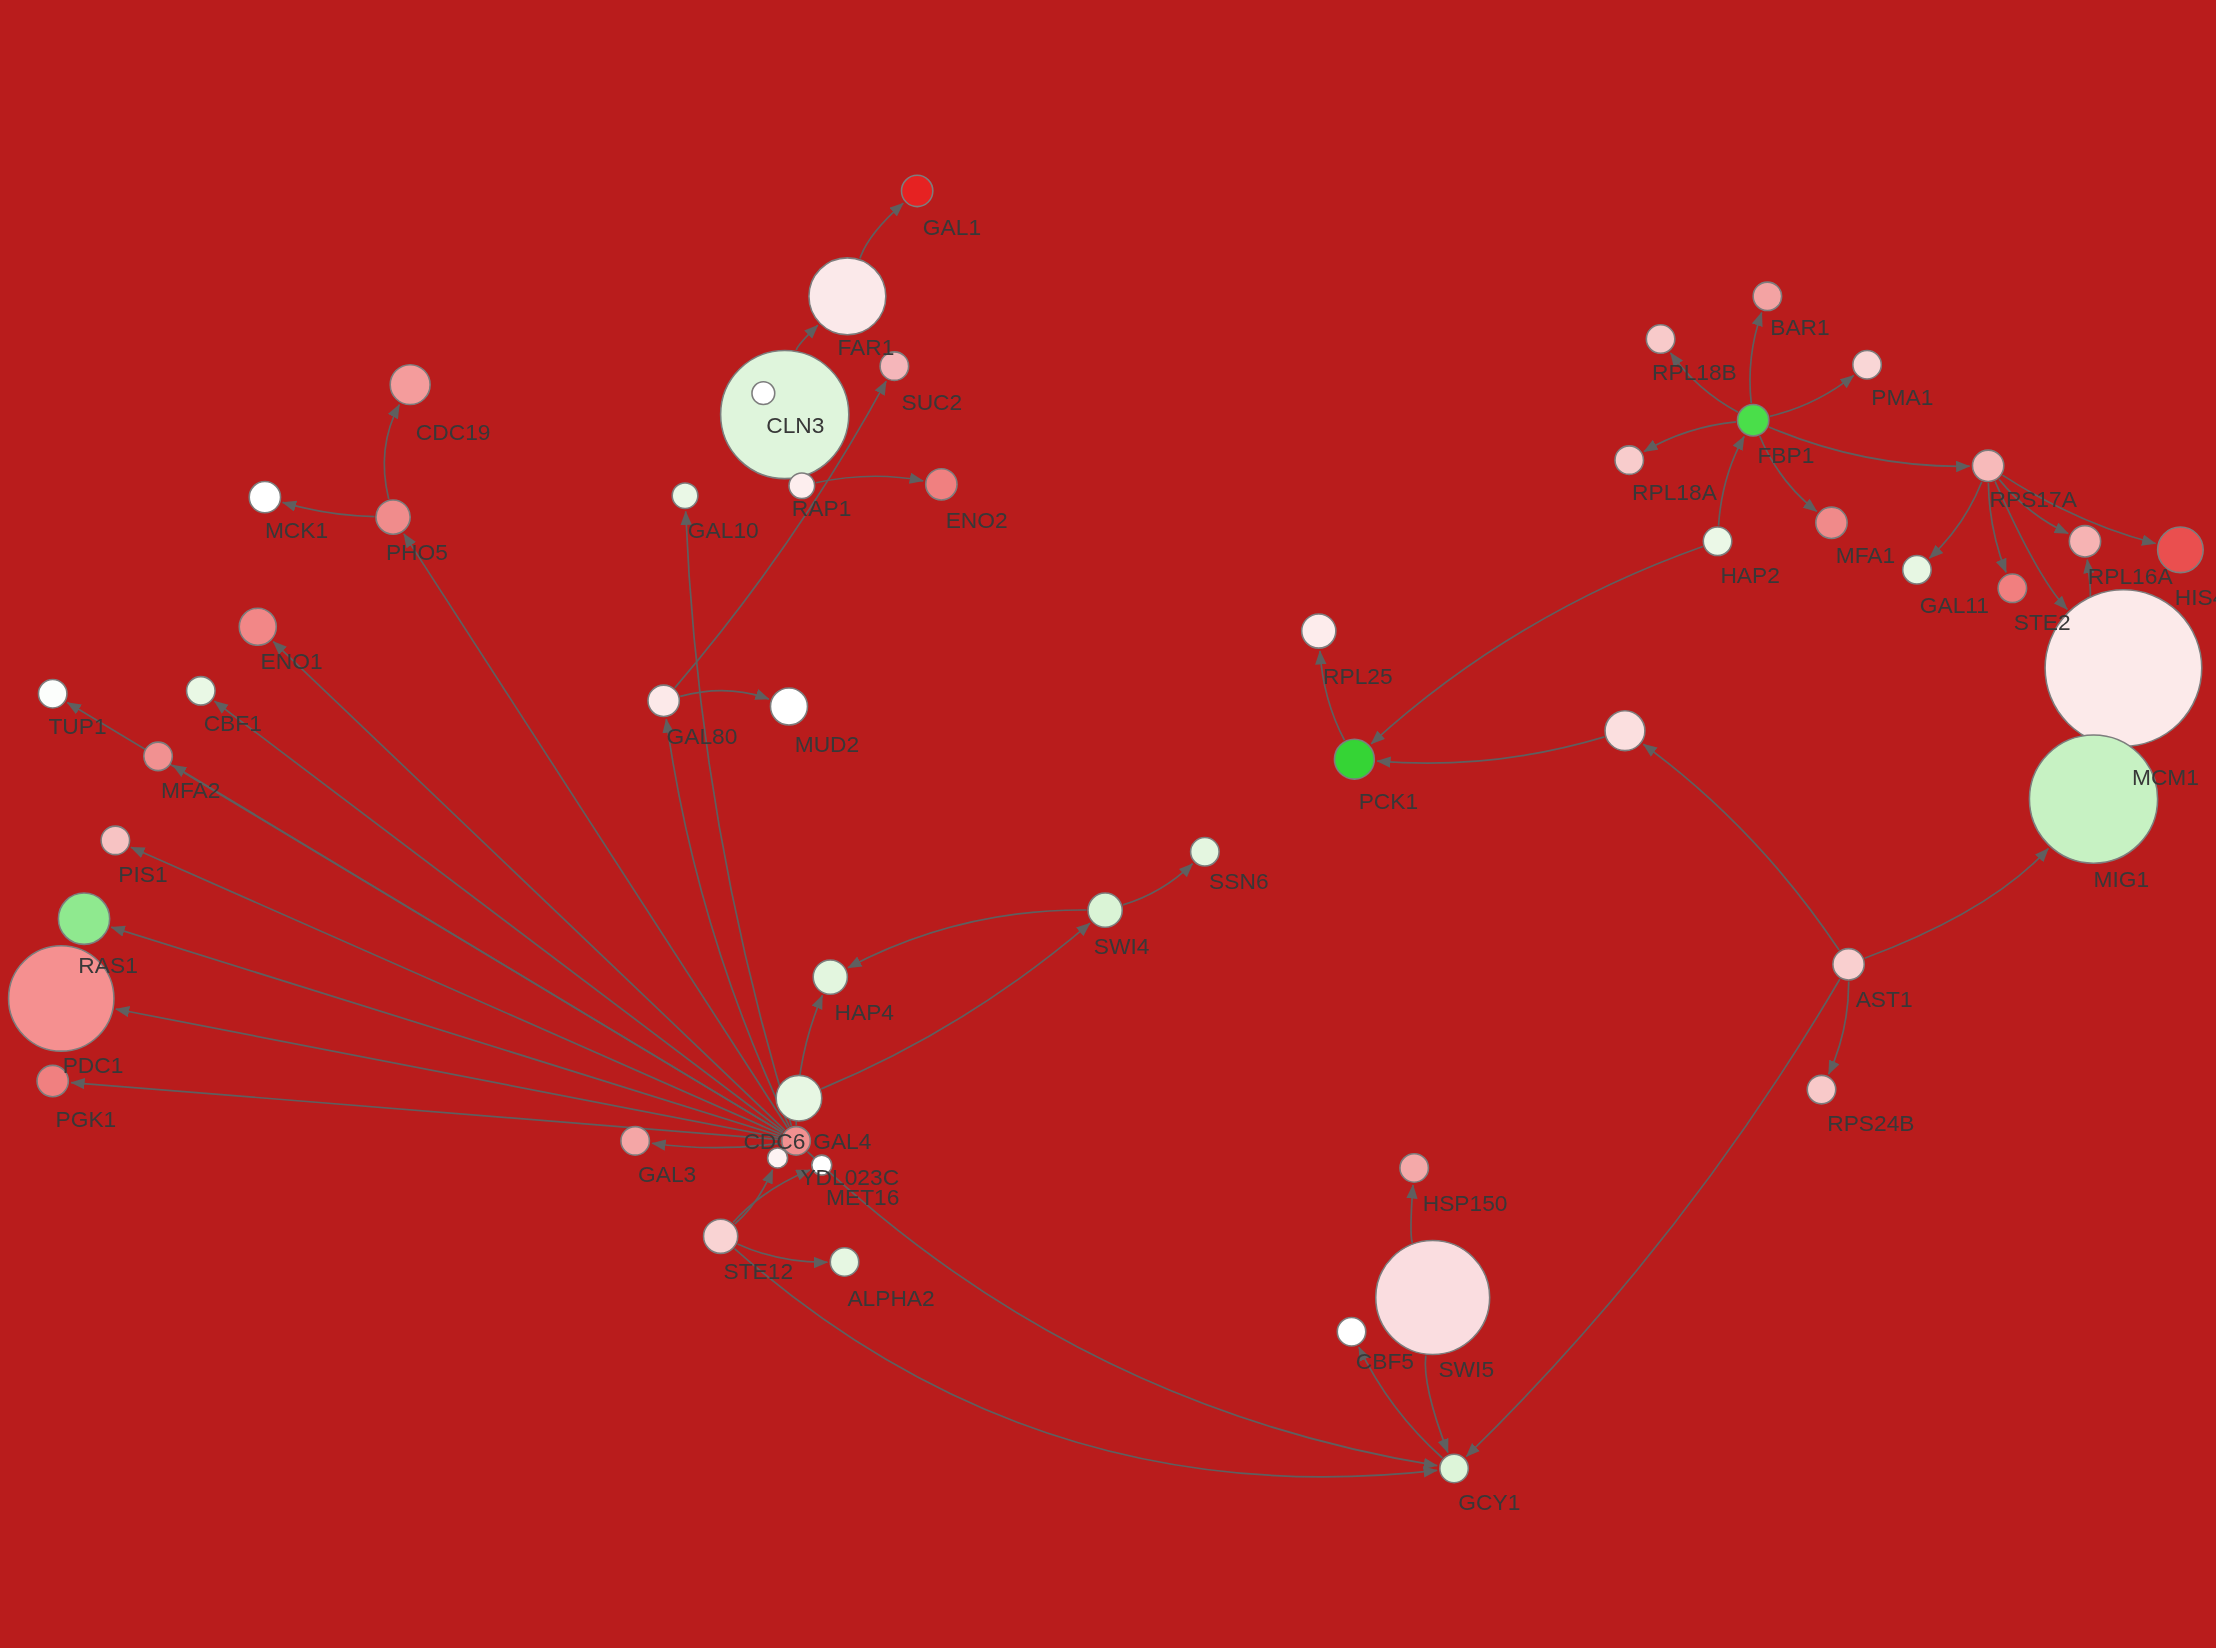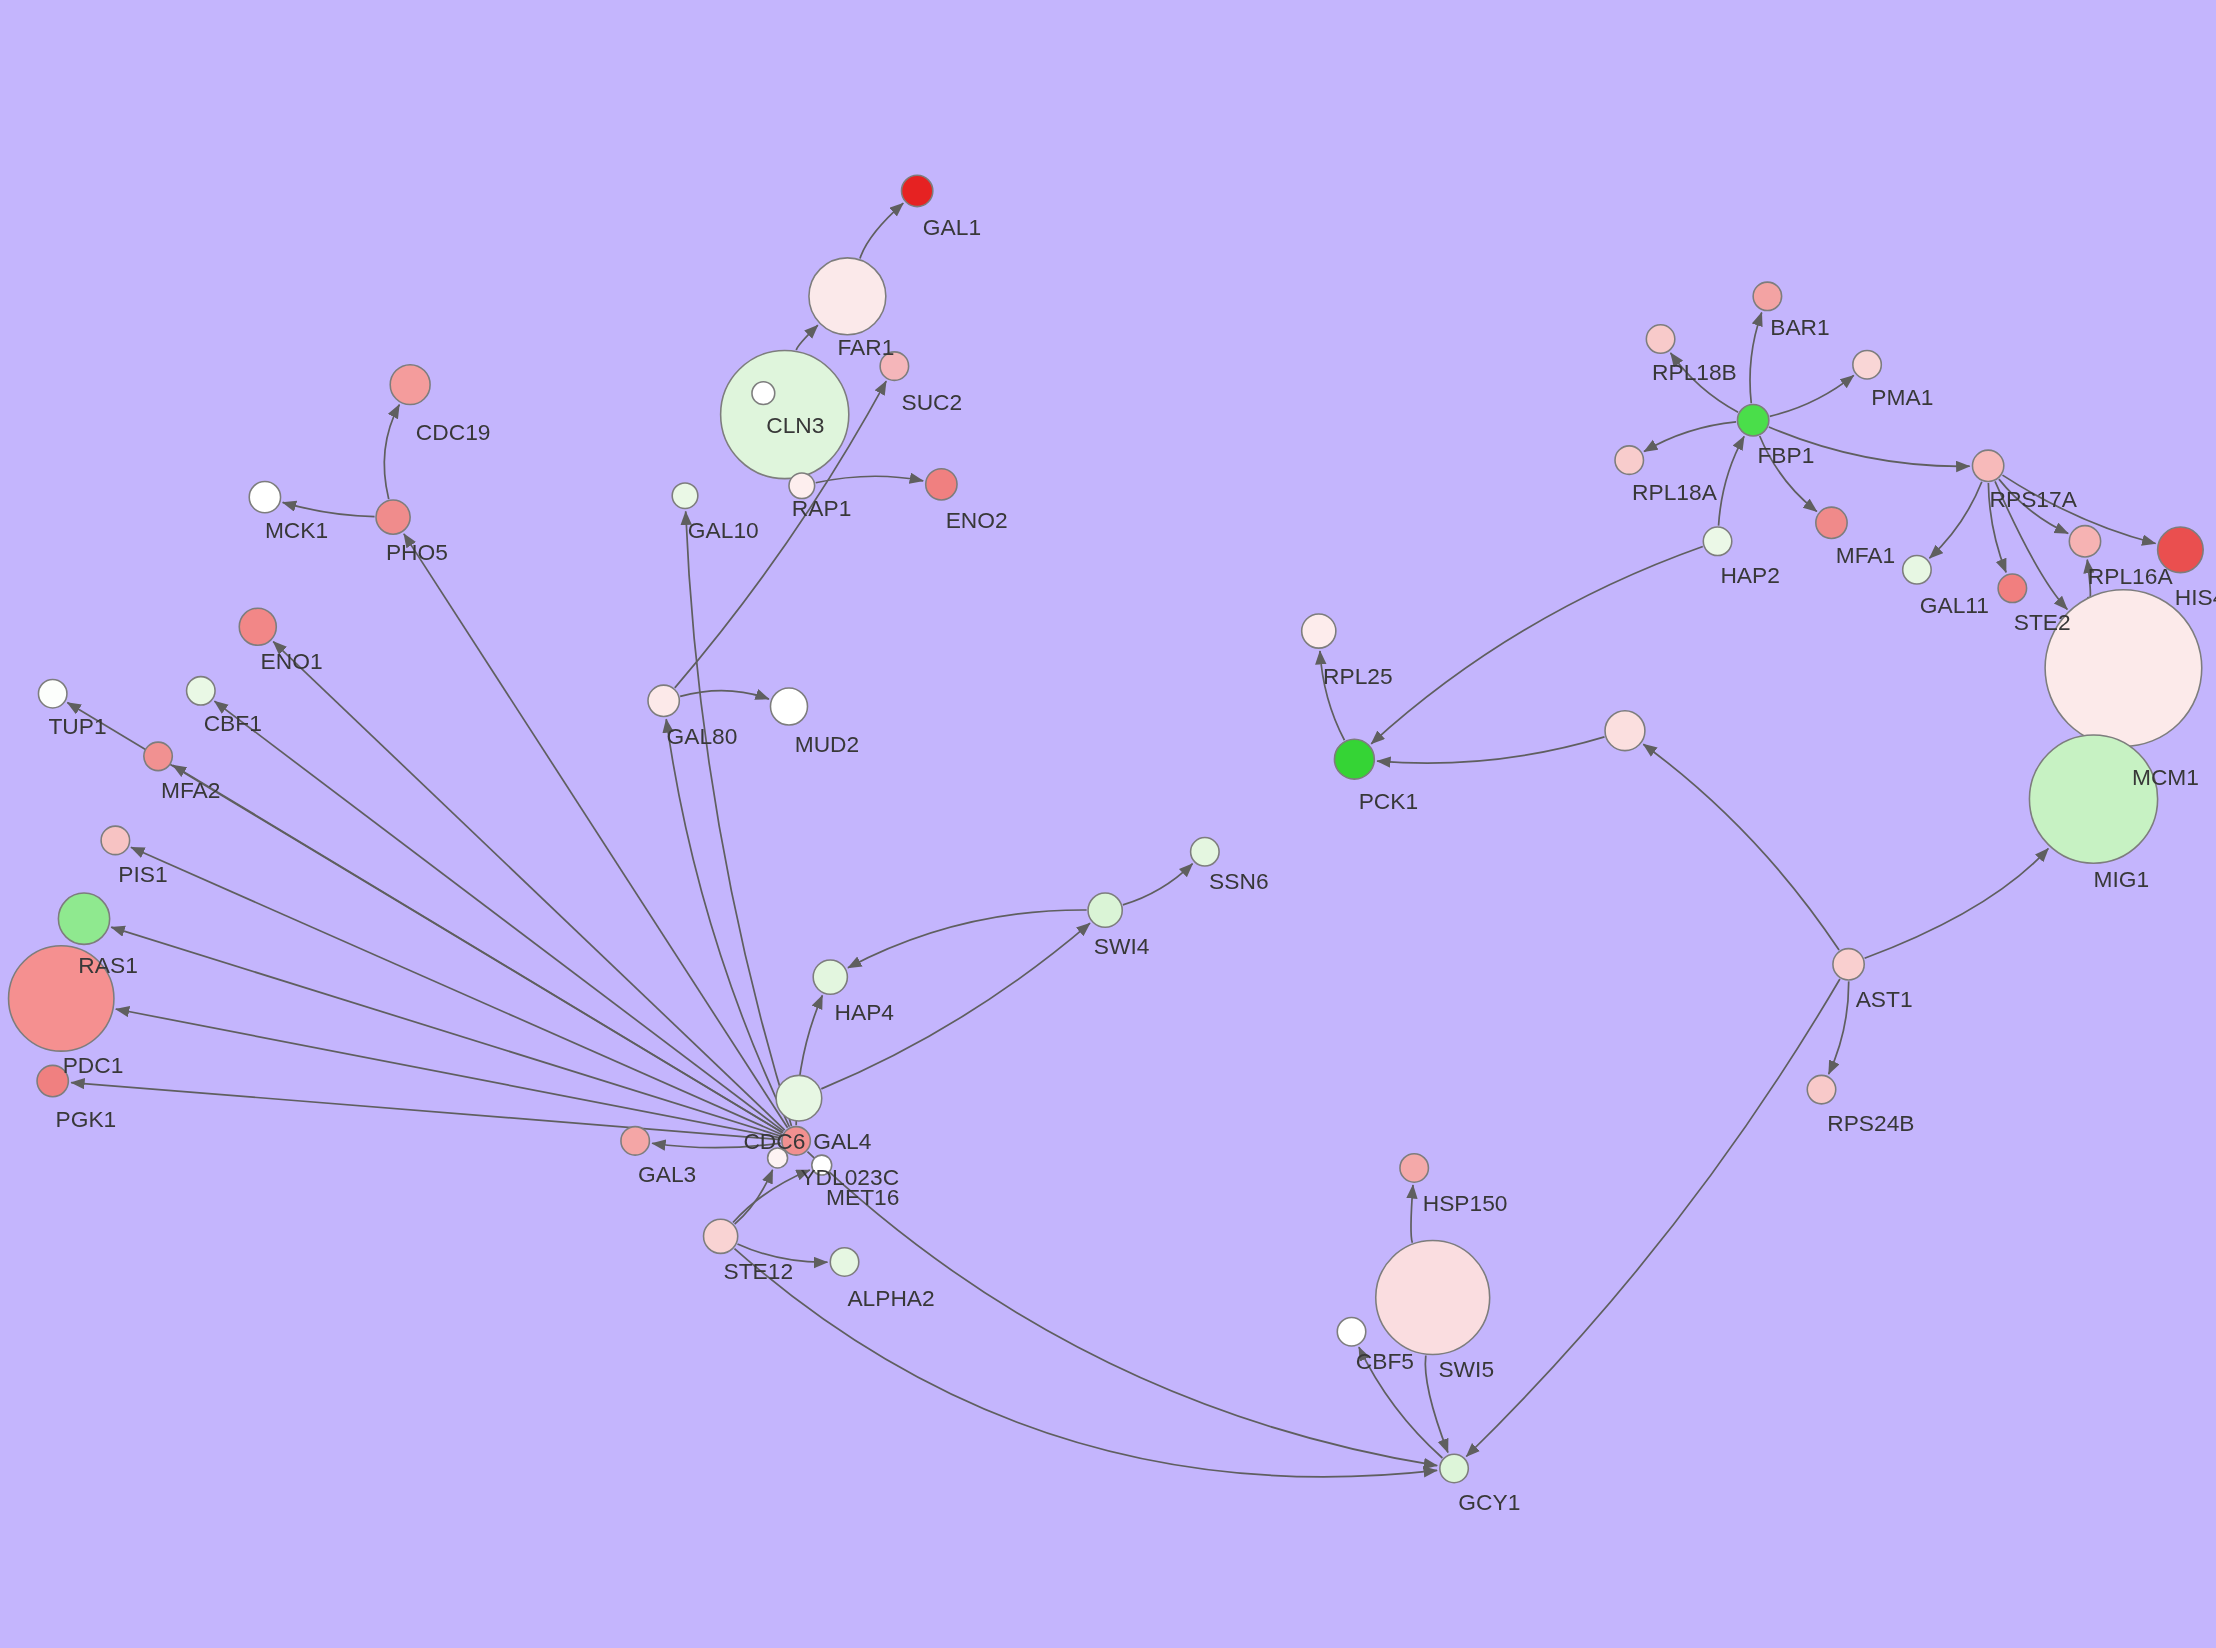--- a/index.html
+++ b/index.html
@@ -1,20 +1,20 @@
 <!DOCTYPE html>
 <html style="font-size:12.4px"><head>
 <meta charset="utf-8">
 <style>
   html, body { margin: 0; padding: 0; background: #ffffff; }
   .stage {
     position: relative;
     width: 2216px;
     height: 1648px;
-    background: #c4b5fd;
+    background: #b91c1c;
     overflow: hidden;
   }
   svg { display: block; width: 100%; height: 100%; }
   text {
     font-family: "Liberation Sans", sans-serif;
     fill: #383838;
   }
 </style>
 </head>
 <body>

